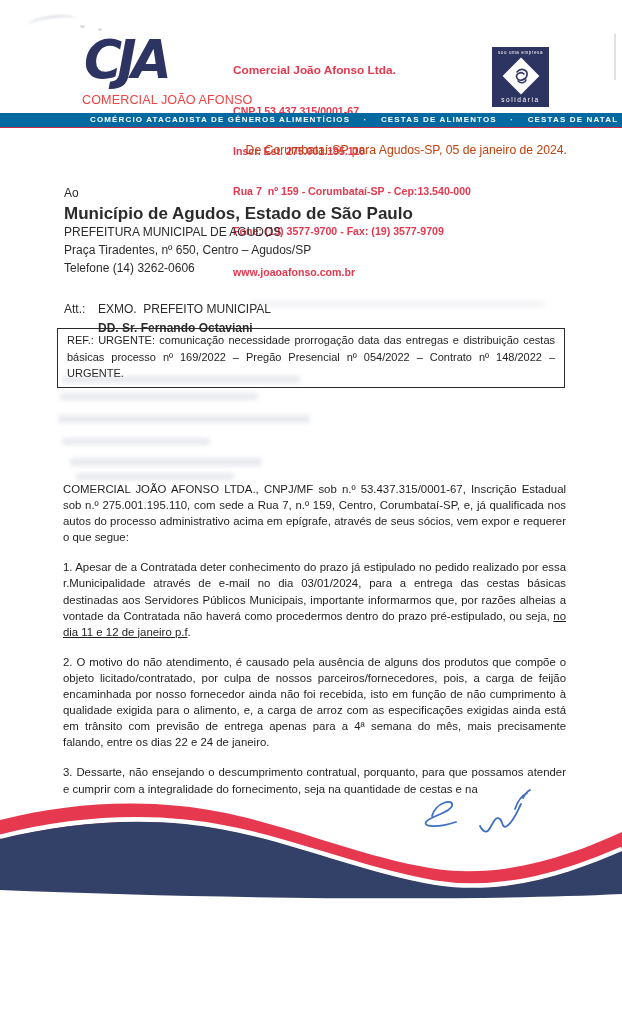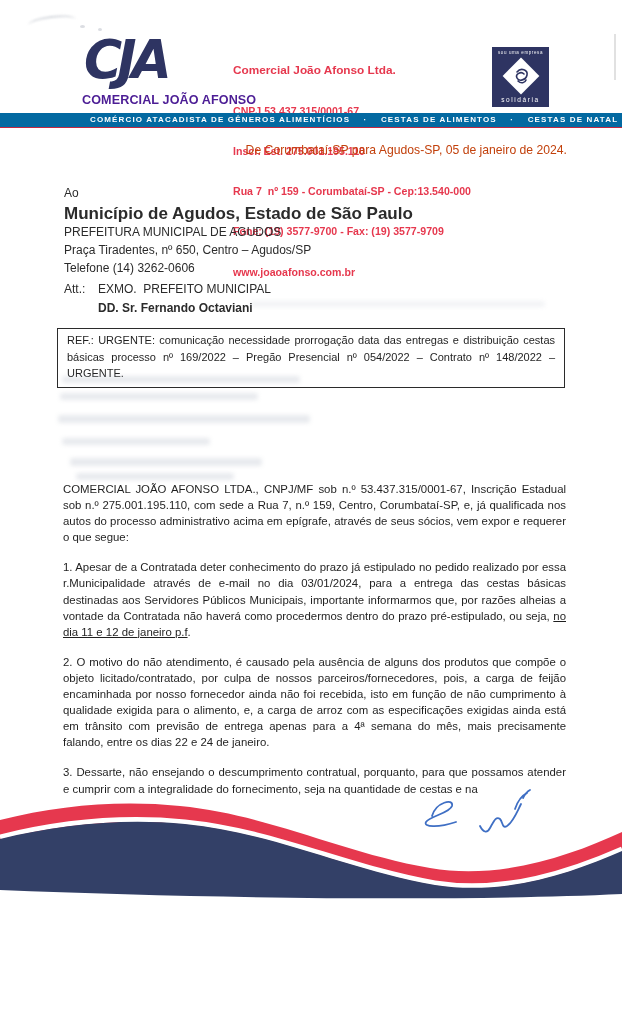--- a/index.html
+++ b/index.html
@@ -35,21 +35,21 @@
 
   
   .logo-acronym {
     position: absolute; left: 84px; top: 32px;
     font-family: "DejaVu Sans", sans-serif;
     font-size: 52px; line-height: 56px; font-weight: 900; font-style: italic;
     letter-spacing: -5px; color: #2e3462; transform: scaleY(1.02);
   }
   .logo-name {
     position: absolute; left: 82px; top: 93px; width: 170px;
-    font-size: 12.6px; font-weight: bold; letter-spacing: .1px; color: #4c1d95;
+    font-size: 12.6px; font-weight: normal; letter-spacing: .1px; color: #ef4444;
     white-space: nowrap;
   }
   .contact {
     position: absolute; left: 233px; top: 36px;
     color: #e6384e; font-weight: bold; font-size: 10.6px; line-height: 13.4px;
     white-space: pre;
   }
   .contact .c1 { font-size: 11.8px; line-height: 15px; }
 
   .stamp {
@@ -83,21 +83,21 @@
   }
 
   
   .dateline {
     position: absolute; right: 55px; top: 143px;
     font-size: 12.2px; color: #c2410c;
   }
   .recipient { position: absolute; left: 64px; top: 184px; font-size: 12px; line-height: 18px; }
   .recipient .r-sal { font-weight: normal; margin-bottom: 3px; }
   .recipient .r1 { font-weight: bold; font-size: 17px; }
-  .attention { position: absolute; left: 64px; top: 280px; font-size: 12px; line-height: 18.5px; }
+  .attention { position: absolute; left: 64px; top: 300px; font-size: 12px; line-height: 18.5px; }
   .att-row { display: flex; }
   .att-label { width: 34px; }
   .att-line { white-space: pre-wrap; }
   .att-bold { font-weight: bold; }
 
   .refbox {
     position: absolute; left: 57px; top: 328px; width: 508px;
     border: 1.5px solid #2b2b2b;
     padding: 3px 9px 5px;
     font-size: 11px; line-height: 16.5px; text-align: justify; color: #1f1f1f;

